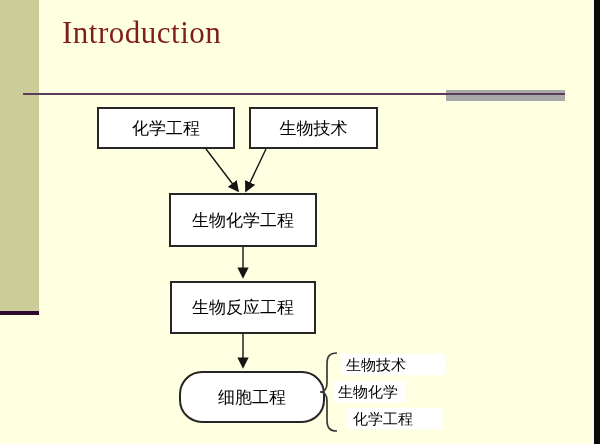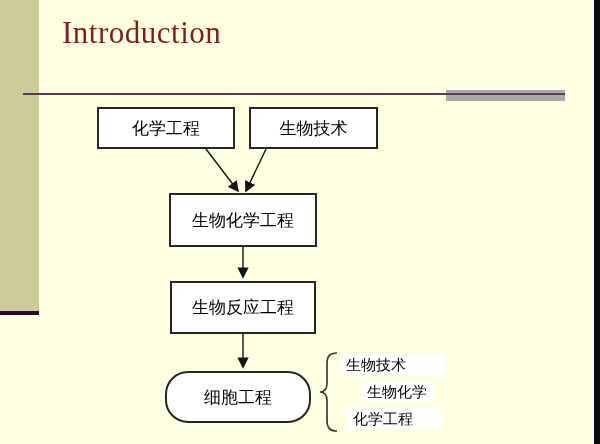--- a/index.html
+++ b/index.html
@@ -66,40 +66,40 @@
     align-items: center;
     justify-content: center;
     font-size: 17px;
     color: #000;
     white-space: nowrap;
   }
   .b1 { left: 97px;  top: 107px; width: 138px; height: 42px; }
   .b2 { left: 249px; top: 107px; width: 129px; height: 42px; }
   .b3 { left: 169px; top: 193px; width: 148px; height: 54px; }
   .b4 { left: 170px; top: 281px; width: 146px; height: 53px; }
-  .b5 { left: 165px; top: 371px; width: 146px; height: 52px; border-radius: 23px; }
+  .b5 { left: 179px; top: 371px; width: 146px; height: 52px; border-radius: 23px; }
   
   .connectors {
     position: absolute;
     left: 0; top: 0;
     pointer-events: none;
   }
   
   .chip {
     position: absolute;
     background: #FFFFFF;
     color: #000;
     font-size: 15px;
     line-height: 21px;
     padding: 0 5px;
     box-sizing: border-box;
     white-space: nowrap;
   }
   .c1 { left: 341px; top: 354px; width: 104px; }
-  .c2 { left: 362px; top: 381px; width: 72px; }
+  .c2 { left: 333px; top: 381px; width: 72px; }
   .c3 { left: 348px; top: 408px; width: 94px; }
 </style>
 </head>
 <body>
 
 <div class="stage">
 
   <div class="left-bar"></div>
 
   <h1 class="title">Introduction</h1>

